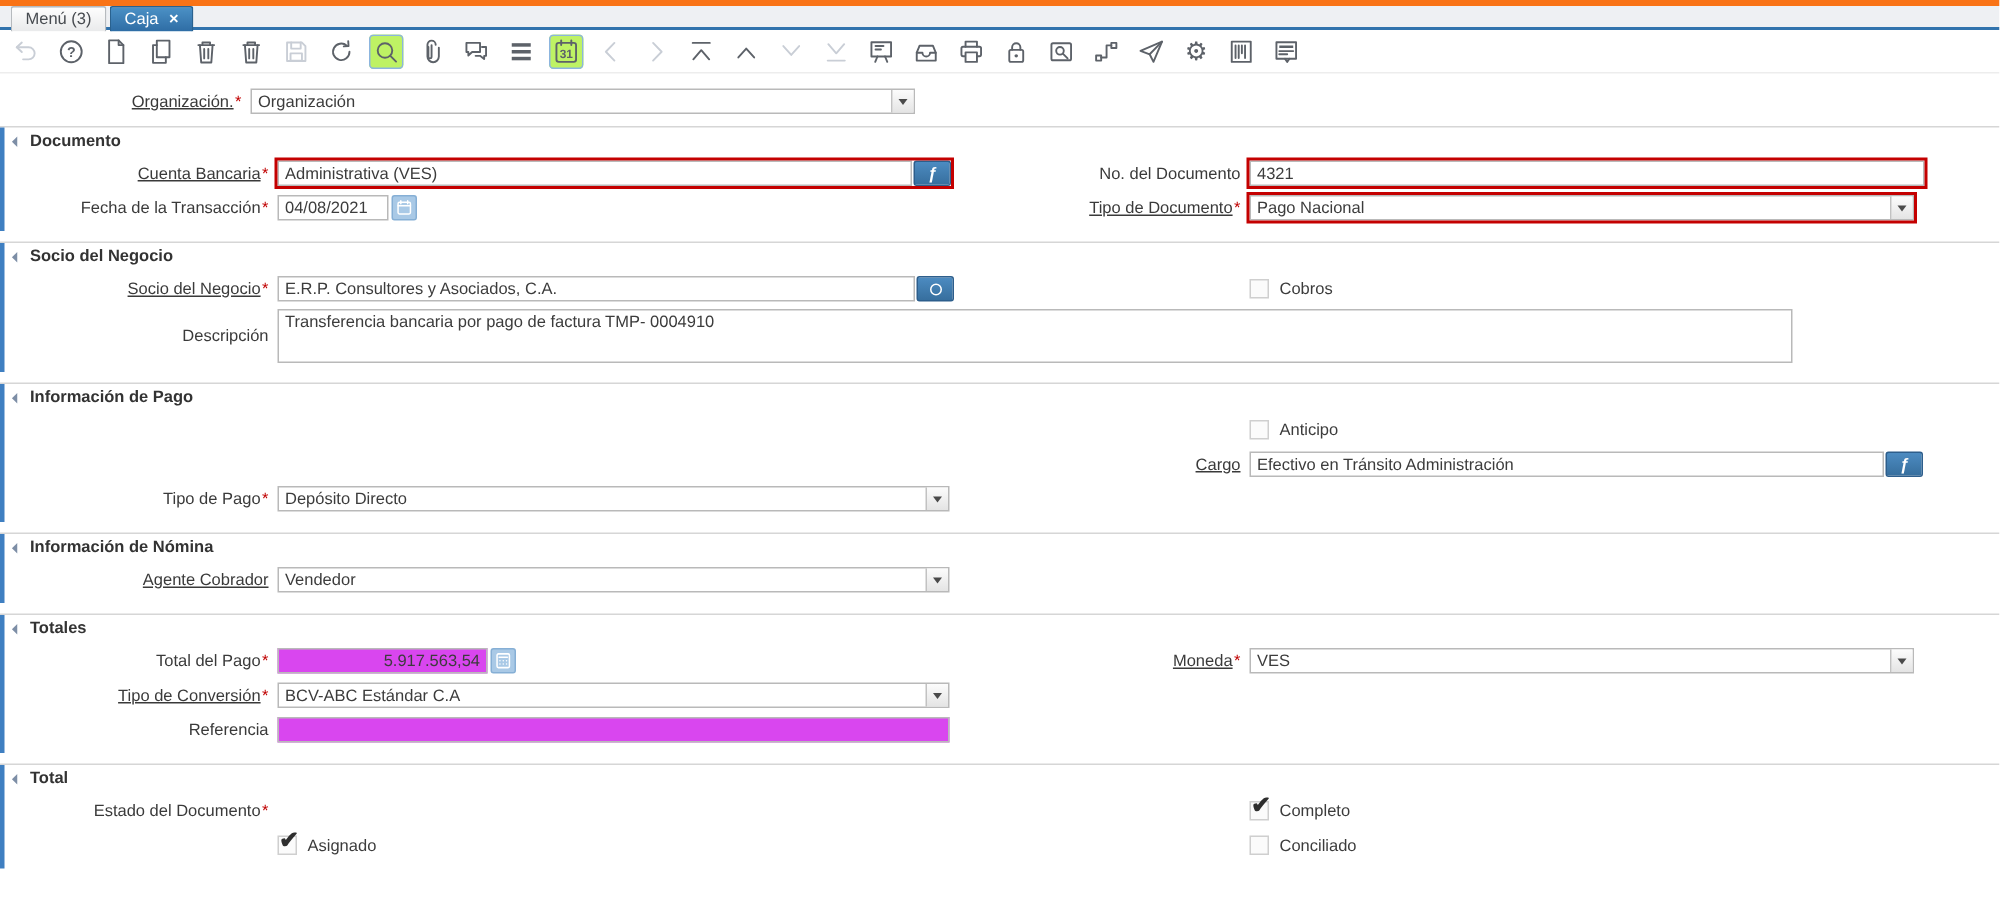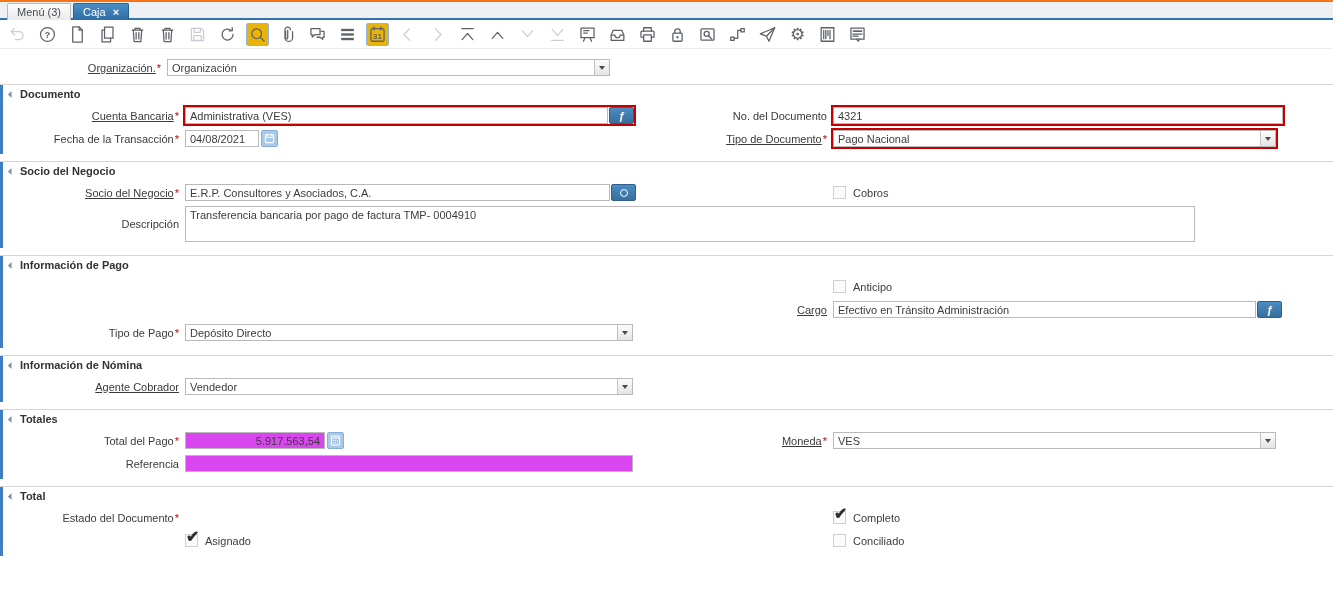--- a/index.html
+++ b/index.html
@@ -1,34 +1,34 @@
 <!DOCTYPE html>
 <html><head>
 <meta charset="utf-8">
 <style>
   *{box-sizing:border-box}
   html,body{margin:0;padding:0}
   body{width:1333px;height:601px;overflow:hidden;background:#fff;
        font:11px "Liberation Sans",sans-serif;color:#3c3c3c}
 
   
-  .tabbar{height:20px;background:#eef0f3;border-top:2px solid #f97316;
-          display:flex;align-items:flex-end;padding-left:7px;position:relative}
+  .tabbar{height:20px;background:#eef0f3;border-top:4px solid #f97316;
+          display:flex;align-items:center;padding-left:7px;position:relative}
   .tabbar::after{content:"";position:absolute;left:0;right:0;bottom:0;height:2px;background:#3173ad}
   .tab{height:17px;display:flex;align-items:center;padding:0 9px;margin-right:2px;
        border:1px solid #b6babe;border-bottom:none;border-radius:2px 2px 0 0;
        background:linear-gradient(#fdfdfd,#e9eaeb);color:#474b50;position:relative;z-index:2}
   .tab.active{background:linear-gradient(#4b90c5,#2e6ca4);border-color:#2a628f;color:#fff}
   .tab .close{margin-left:7px;font-weight:bold;font-size:11px;line-height:10px}
 
   
   .toolbar{height:29px;display:flex;align-items:center;gap:7px;padding:0 4px 0 6px;background:#fff;
            border-bottom:1px solid #ededed}
   .tb{width:23px;height:23px;display:flex;align-items:center;justify-content:center;border-radius:3px;flex:0 0 auto}
-  .tb.on{background:#eab308;box-shadow:0 0 0 1px #8cb5df inset}
+  .tb.on{background:#bef264;box-shadow:0 0 0 1px #8cb5df inset}
   .ic{width:19px;height:19px;fill:none;stroke:#5d6269;stroke-width:1.2;stroke-linecap:round;stroke-linejoin:round}
   .ic text{stroke:none;fill:#5d6269;font-weight:bold;font-family:"Liberation Sans",sans-serif}
   .ic .f{fill:#5d6269;stroke:none}
   .tb.dis .ic{stroke:#c9ced6}
   .gear{font-size:17px;color:#5d6269;line-height:17px}
 
   
   .form{padding-top:5px}
   .frow{display:flex;align-items:center;min-height:19px;margin:4px 0}
   .half{display:flex;align-items:center}
@@ -459,20 +459,31 @@
         <div class="combo w443">
           <span class="val">VES</span>
           <span class="cbtn">
               <span class="arr"></span>
             </span>
         </div>
       </div>
     </div>
     <div class="frow">
       <div class="half l">
+        <span class="lab"><span class="u">Tipo de Conversión</span><span class="req">*</span></span>
+        <div class="combo w448">
+          <span class="val">BCV-ABC Estándar C.A</span>
+          <span class="cbtn">
+              <span class="arr"></span>
+            </span>
+        </div>
+      </div>
+    </div>
+    <div class="frow">
+      <div class="half l">
         <span class="lab"><span>Referencia</span></span>
         <div class="txt w448 ro">
             <span></span>
           </div>
       </div>
     </div>
   </div>
 
   <div class="section">
     <div class="sec-head">

